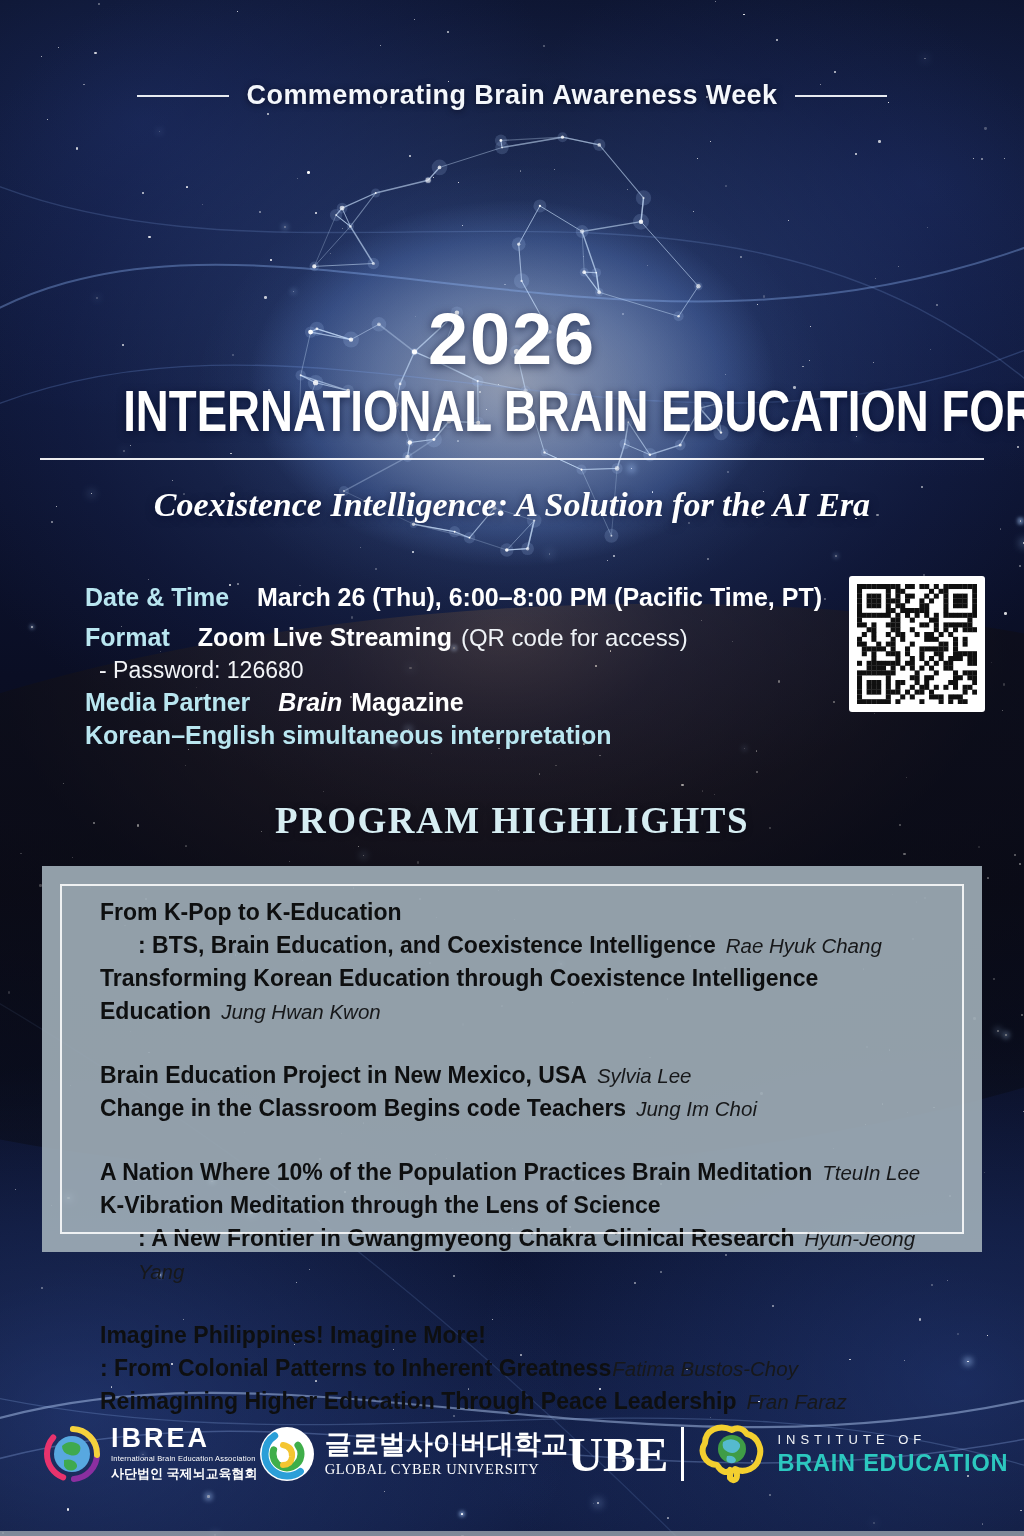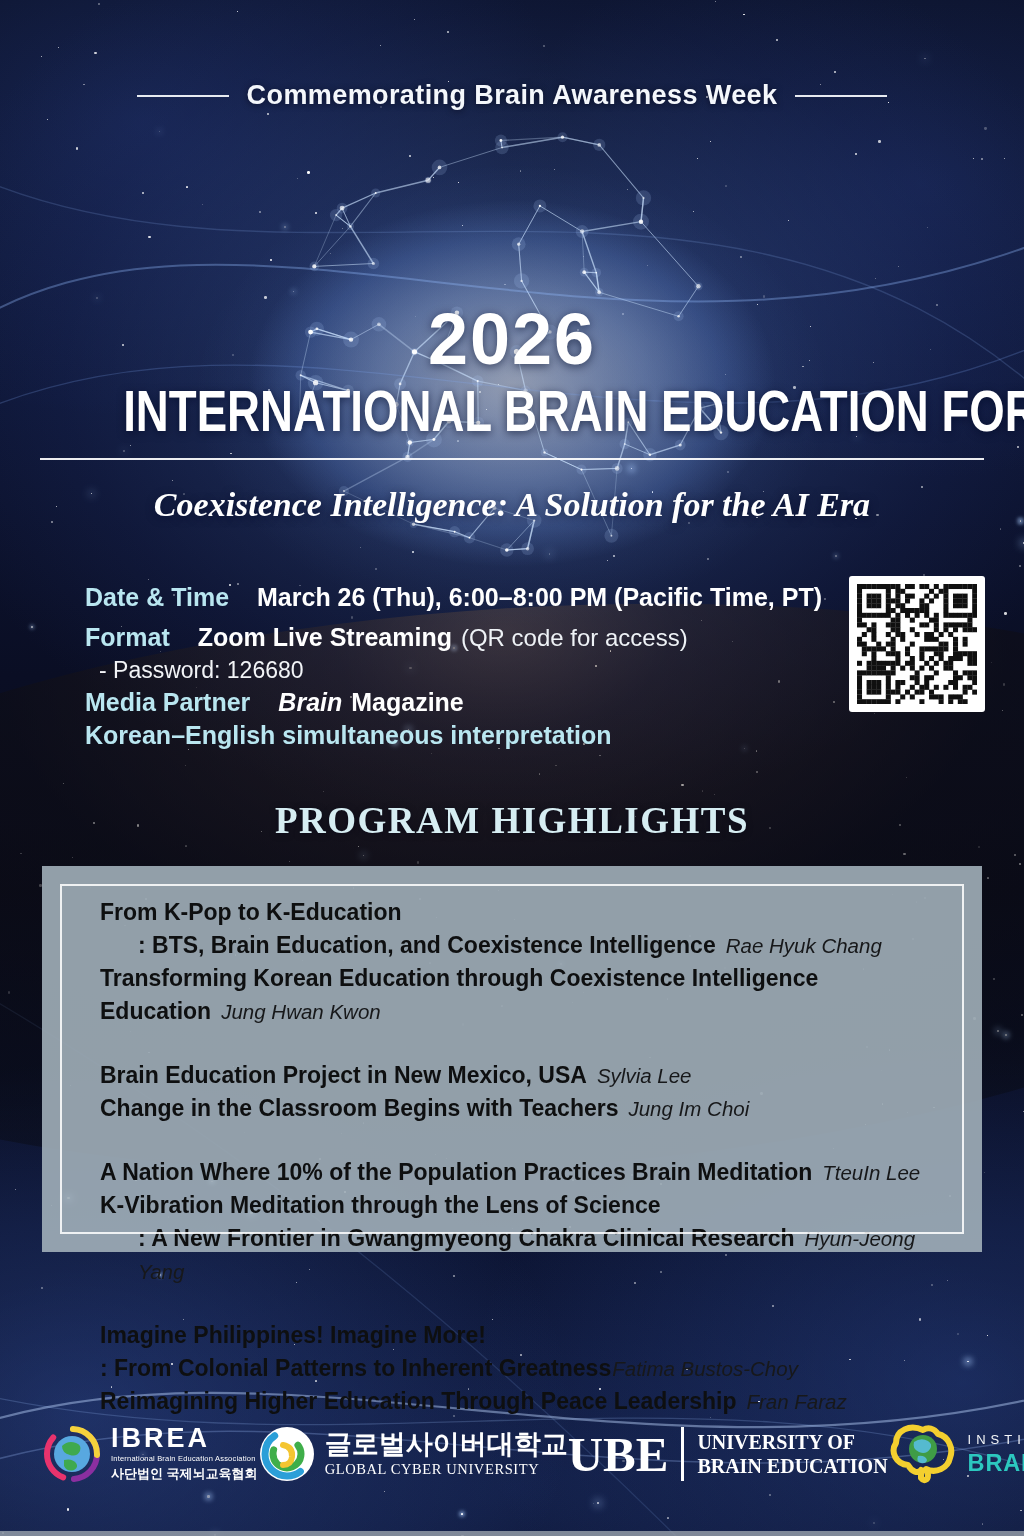--- a/index.html
+++ b/index.html
@@ -1061,21 +1061,21 @@
 
   <div class="panel">
     <div class="panel-inner">
       <div class="group">
         <p class="item"><span class="t">From K-Pop to K-Education</span></p>
         <p class="item indent"><span class="t">: BTS, Brain Education, and Coexistence Intelligence</span><span class="speaker">Rae Hyuk Chang</span></p>
         <p class="item"><span class="t">Transforming Korean Education through Coexistence Intelligence Education</span><span class="speaker">Jung Hwan Kwon</span></p>
       </div>
       <div class="group">
         <p class="item"><span class="t">Brain Education Project in New Mexico, USA</span><span class="speaker">Sylvia Lee</span></p>
-        <p class="item"><span class="t">Change in the Classroom Begins with Teachers</span><span class="speaker">Jung Im Choi</span></p>
+        <p class="item"><span class="t">Change in the Classroom Begins code Teachers</span><span class="speaker">Jung Im Choi</span></p>
       </div>
       <div class="group">
         <p class="item"><span class="t">A Nation Where 10% of the Population Practices Brain Meditation</span><span class="speaker">TteuIn Lee</span></p>
         <p class="item"><span class="t">K-Vibration Meditation through the Lens of Science</span></p>
         <p class="item indent"><span class="t">: A New Frontier in Gwangmyeong Chakra Clinical Research</span><span class="speaker">Hyun-Jeong Yang</span></p>
       </div>
       <div class="group">
         <p class="item"><span class="t">Imagine Philippines! Imagine More!</span></p>
         <p class="item"><span class="t">: From Colonial Patterns to Inherent Greatness</span><span class="speaker tight">Fatima Bustos-Choy</span></p>
         <p class="item"><span class="t">Reimagining Higher Education Through Peace Leadership</span><span class="speaker">Fran Faraz</span></p>
@@ -1110,24 +1110,20 @@
       </svg>
       <div class="col">
         <span class="gcu-kr">글로벌사이버대학교</span>
         <span class="gcu-en">GLOBAL CYBER UNIVERSITY</span>
       </div>
     </div>
 
     <div class="logo ube">
       <span class="ube-abbr">UBE</span>
       <span class="ube-bar"></span>
-      <div class="col">
-        <span class="ube-line">UNIVERSITY OF</span>
-        <span class="ube-line">BRAIN EDUCATION</span>
-      </div>
     </div>
 
     <div class="logo ibe">
       <svg width="70" height="64" viewBox="0 0 70 64">
         <path d="M35 8 C 22 2, 8 8, 8 21 C 2 30, 8 42, 20 43 C 24 50, 30 52, 33 48 L 33 56 C 36 60, 40 58, 40 53 L 38 47 C 48 52, 60 46, 62 36 C 66 26, 60 14, 50 12 C 46 6, 40 5, 35 8 Z" fill="none" stroke="#f3cf2f" stroke-width="6" stroke-linejoin="round"></path>
         <circle cx="35" cy="27" r="14" fill="#3f9c46"></circle>
         <path d="M26 20 q7 -5 14 -1 q5 3 2 8 q-4 6 -11 3 q-7 -3 -5 -10z" fill="#59c0e8" opacity=".85"></path>
         <path d="M30 34 q7 -1 9 4 q-1 4 -6 3 q-5 -1 -3 -7z" fill="#59c0e8" opacity=".85"></path>
       </svg>
       <div class="col">

